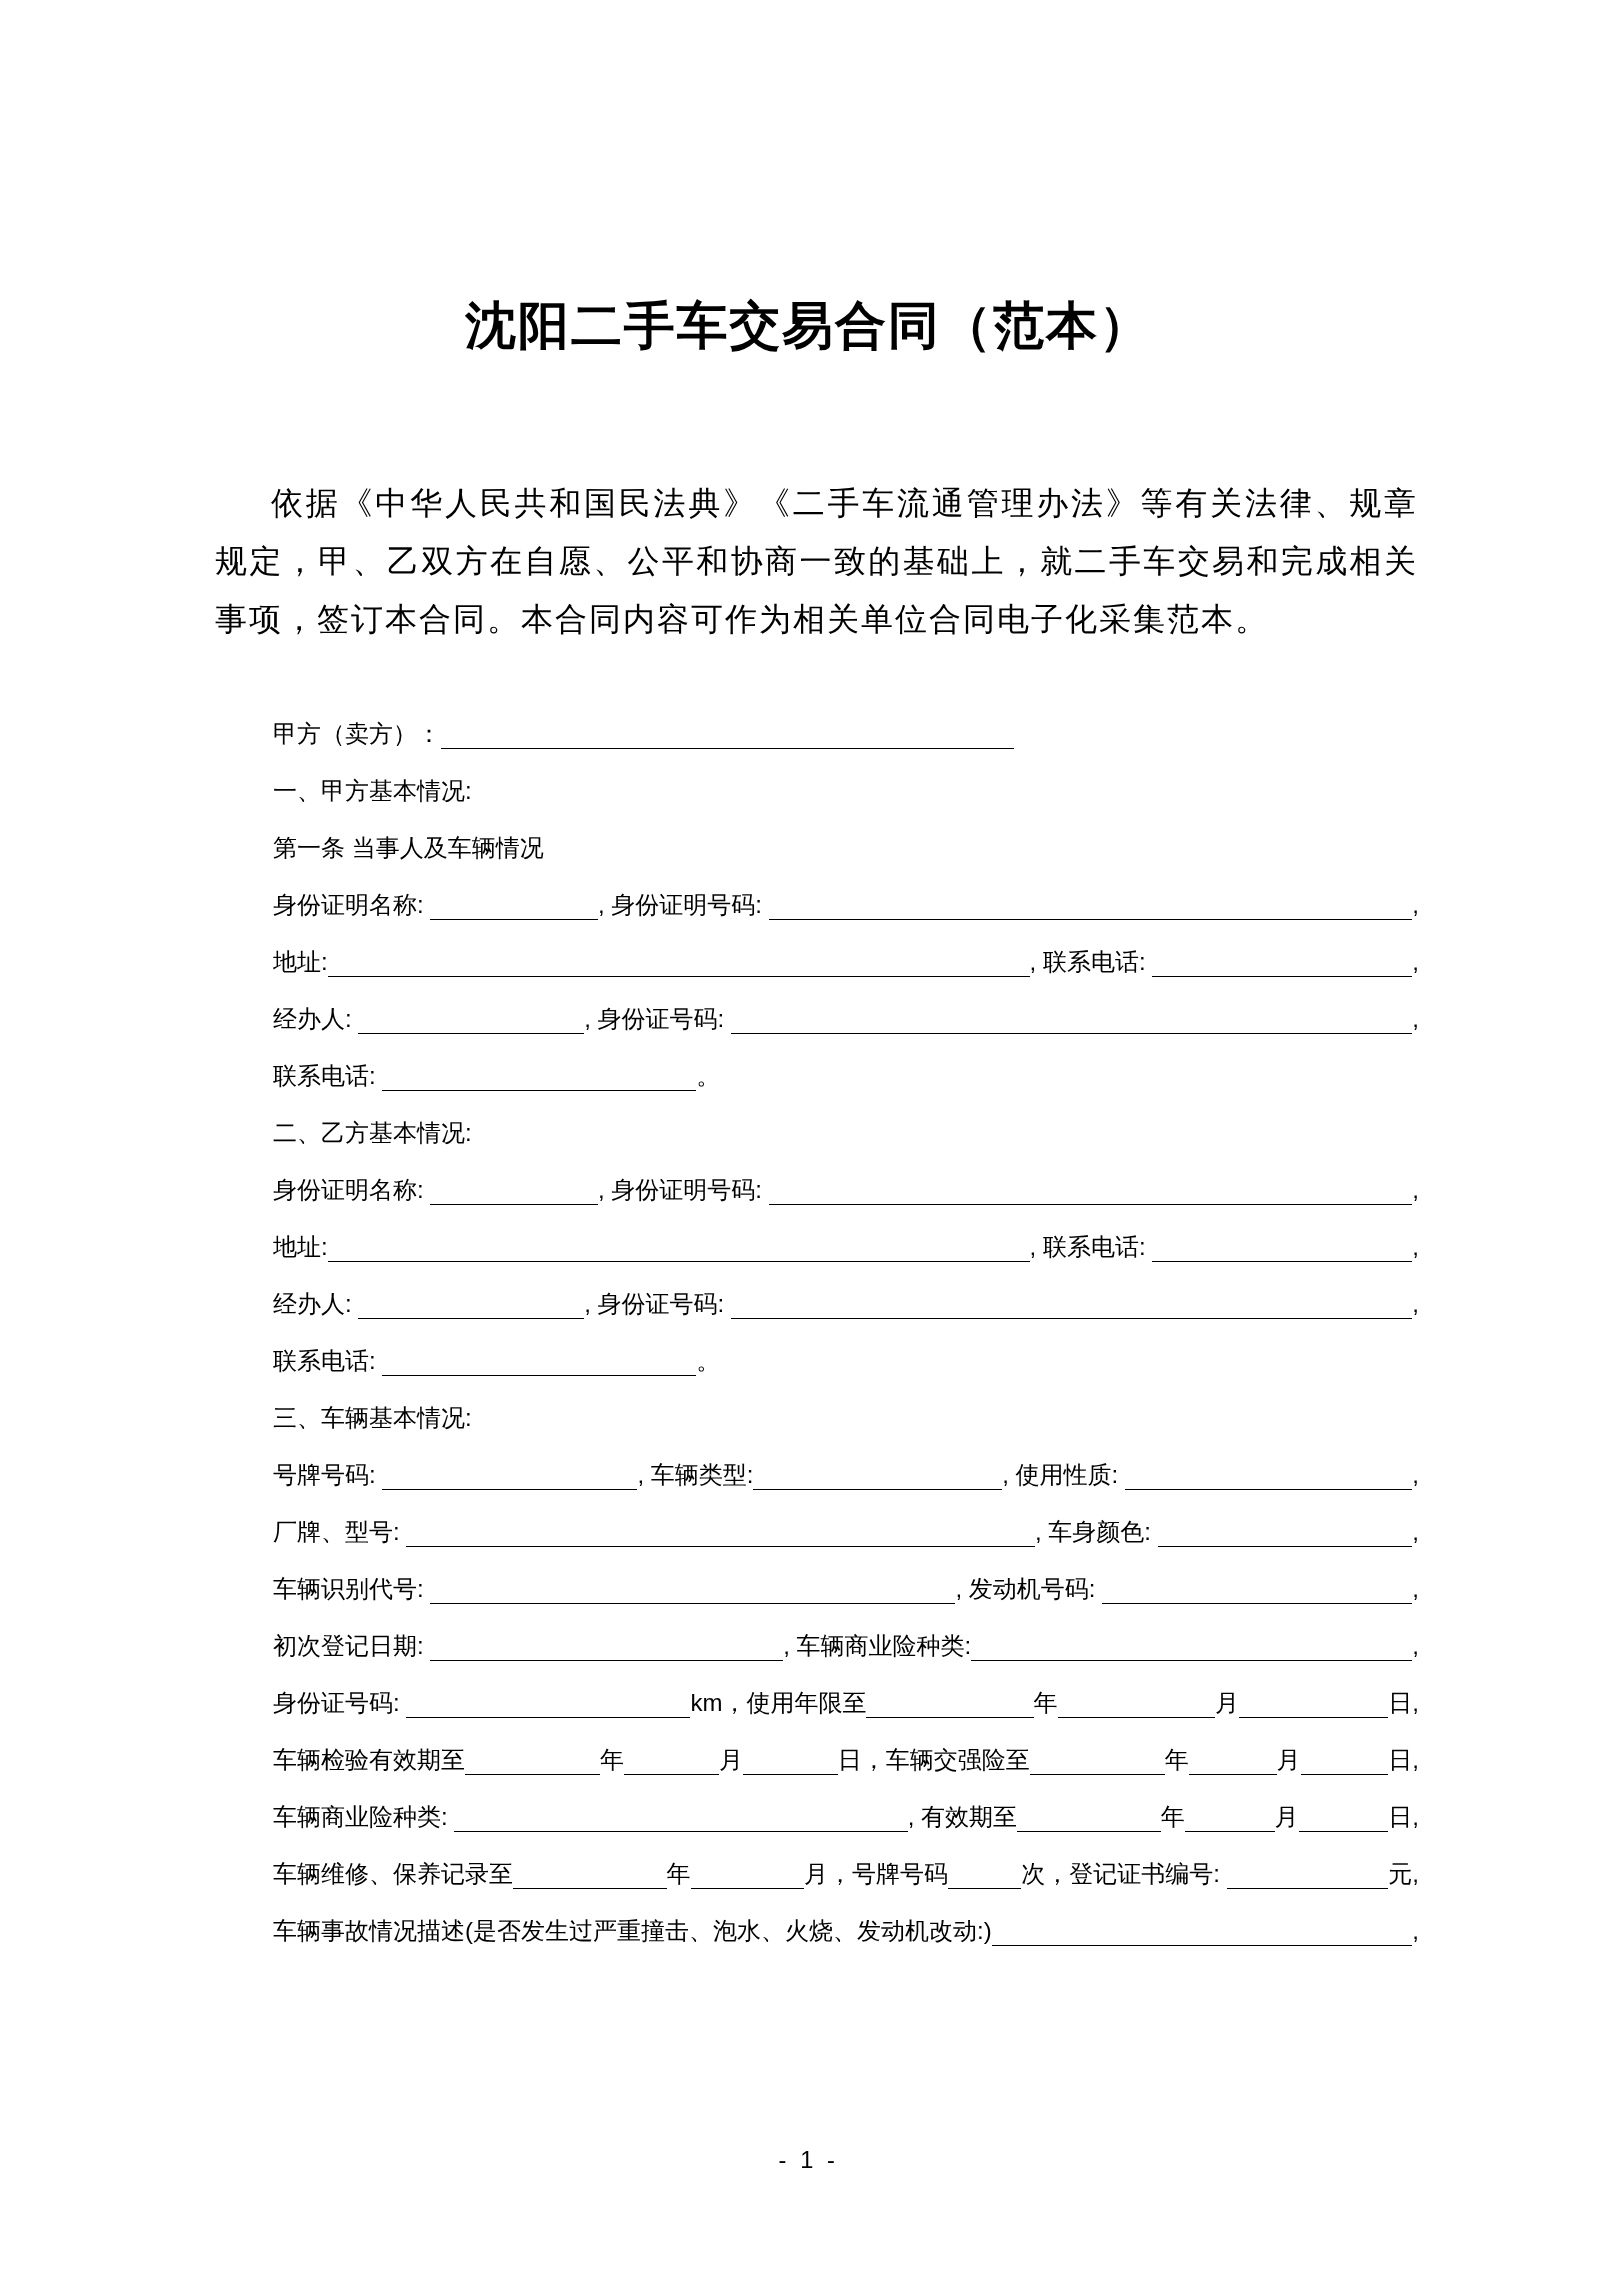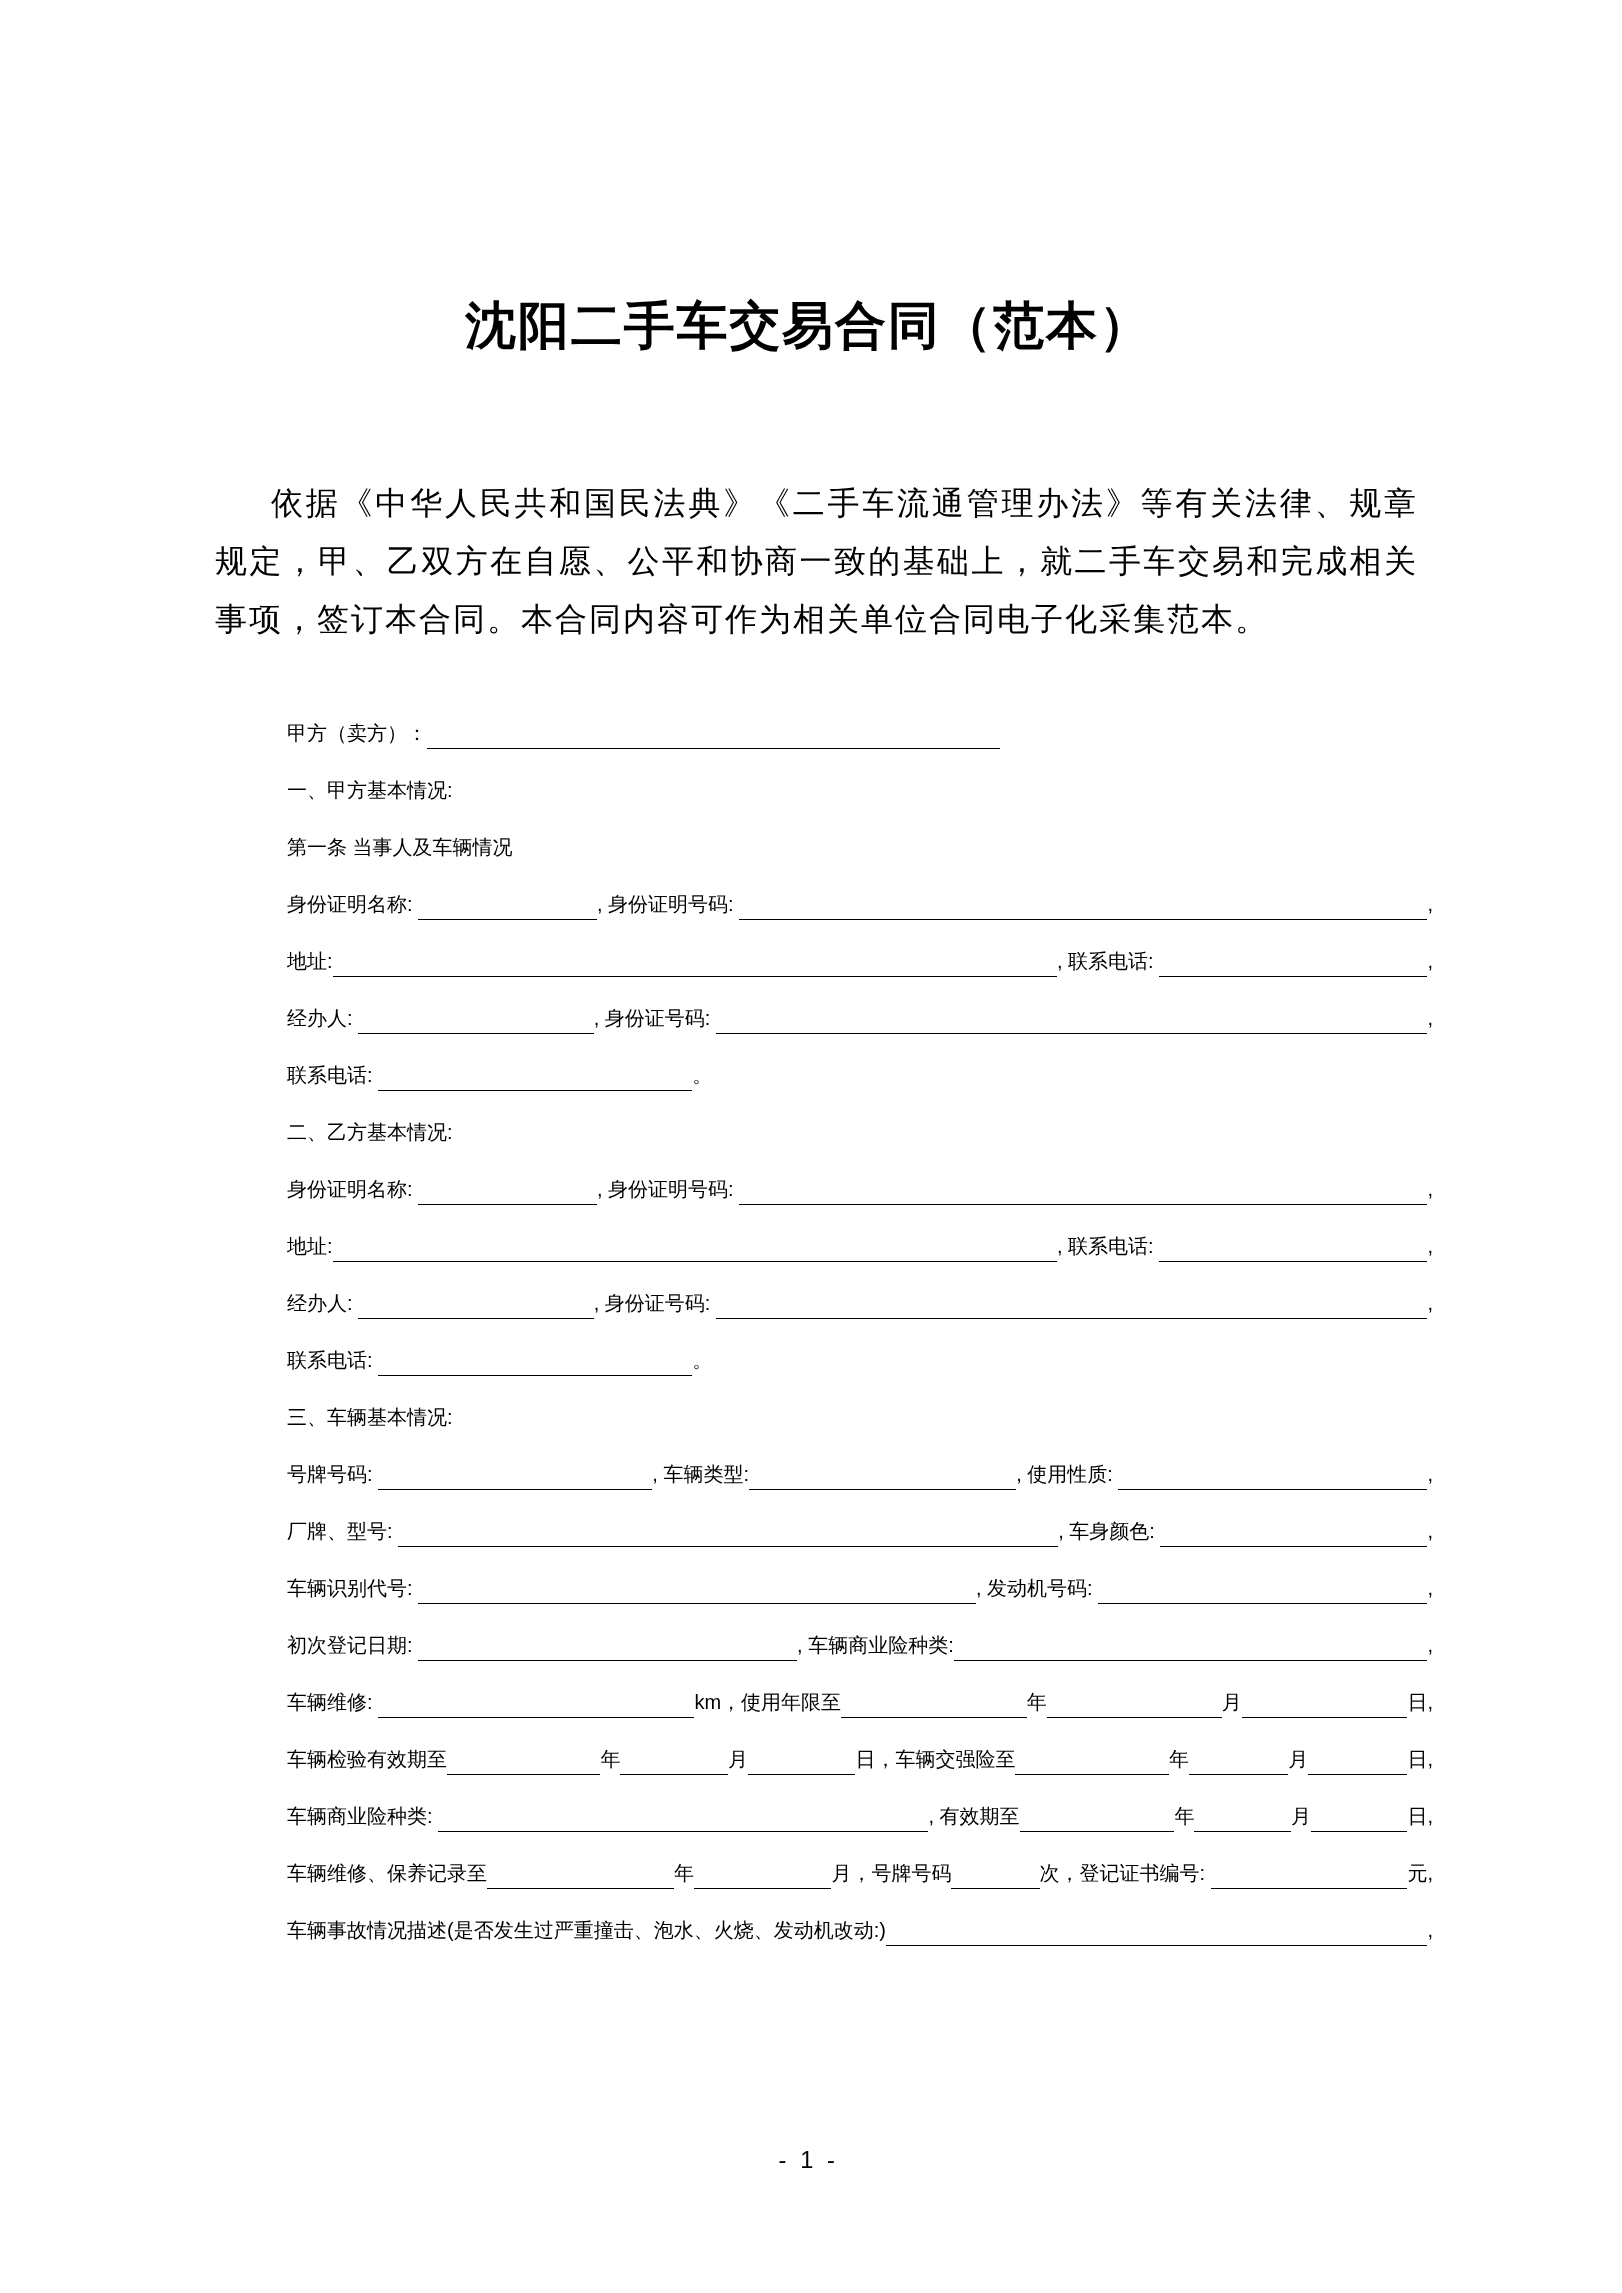--- a/index.html
+++ b/index.html
@@ -34,22 +34,21 @@
     line-height: 58px;
     letter-spacing: 2px;
     text-align: justify;
     text-indent: 56px;
   }
   .body-lines {
     position: absolute;
     top: 705px;
     left: 273px;
     width: 1146px;
-    font-size: 20px;
-    margin-left: 14px;
+    font-size: 24px;
   }
   .line {
     display: flex;
     align-items: flex-end;
     height: 57px;
   }
   .line .t {
     flex: 0 0 auto;
     white-space: pre;
     line-height: 57px;
@@ -170,21 +169,21 @@
         <span class="t">,</span>
       </div>
       <div class="line">
         <span class="t">初次登记日期: </span>
         <span class="blank" style="flex: 285 1 9px;"></span>
         <span class="t">, 车辆商业险种类:</span>
         <span class="blank" style="flex: 358 1 9px;"></span>
         <span class="t">,</span>
       </div>
       <div class="line">
-        <span class="t">车辆维修: </span>
+        <span class="t">身份证号码: </span>
         <span class="blank" style="flex: 200 1 9px;"></span>
         <span class="t">km，使用年限至</span>
         <span class="blank" style="flex: 115 1 9px;"></span>
         <span class="t">年</span>
         <span class="blank" style="flex: 108 1 9px;"></span>
         <span class="t">月</span>
         <span class="blank" style="flex: 102 1 9px;"></span>
         <span class="t">日,</span>
       </div>
       <div class="line">

